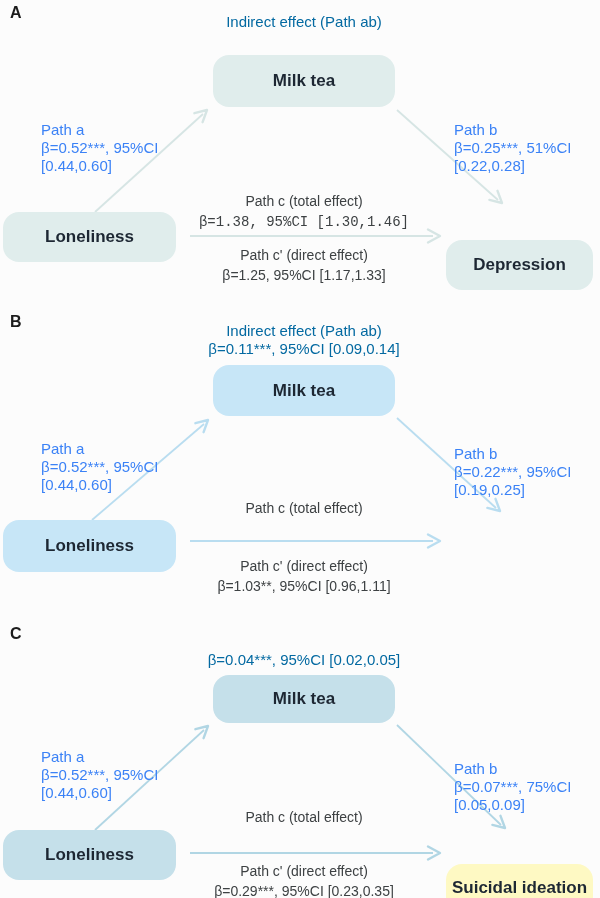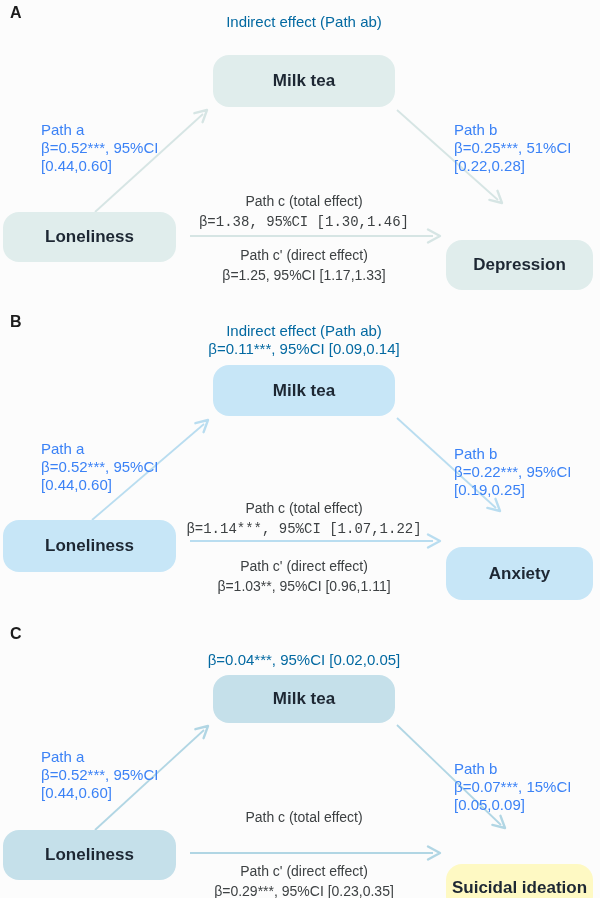--- a/index.html
+++ b/index.html
@@ -122,33 +122,31 @@
         <polyline points="487.4,207.9 500,211 495.5,198.8"></polyline>
         <line x1="190" y1="241" x2="433" y2="241"></line>
         <polyline points="428,234.5 440,241 428,247.5"></polyline>
       </g>
     </svg>
     <div class="panel-letter">B</div>
     <div class="indirect ind1">Indirect effect (Path ab)</div>
     <div class="indirect ind2">β=0.11***, 95%CI [0.09,0.14]</div>
     <div class="box box-med" style="background-color: rgb(199, 230, 247);">Milk tea</div>
     <div class="box box-left" style="background-color: rgb(199, 230, 247);">Loneliness</div>
-    <div class="box box-right" style="background-color: rgb(199, 230, 247);">Anxiety</div>
     <div class="pathlabel path-a">
       <div>Path a</div>
       <div>β=0.52***, 95%CI</div>
       <div>[0.44,0.60]</div>
     </div>
     <div class="pathlabel path-b">
       <div>Path b</div>
       <div>β=0.22***, 95%CI</div>
       <div>[0.19,0.25]</div>
     </div>
     <div class="midlabel pc1">Path c (total effect)</div>
-    <div class="midlabel pc1s">β=1.14***, 95%CI [1.07,1.22]</div>
     <div class="midlabel pc2">Path c' (direct effect)</div>
     <div class="midlabel pc2s">β=1.03**, 95%CI [0.96,1.11]</div>
   </section>
 
   <section class="panel p-c">
     <svg class="arrows" viewBox="0 0 600 300">
       <g fill="none" stroke="#b1d6e4">
         <line x1="95" y1="230" x2="204" y2="130"></line>
         <polyline points="195.4,129.2 208,126 203.6,138.2"></polyline>
         <line x1="397" y1="125" x2="501" y2="225"></line>
@@ -162,21 +160,21 @@
     <div class="box box-med" style="background-color: rgb(197, 224, 234);">Milk tea</div>
     <div class="box box-left" style="background-color: rgb(197, 224, 234);">Loneliness</div>
     <div class="box box-right" style="background-color: #fef9c3;">Suicidal ideation</div>
     <div class="pathlabel path-a">
       <div>Path a</div>
       <div>β=0.52***, 95%CI</div>
       <div>[0.44,0.60]</div>
     </div>
     <div class="pathlabel path-b">
       <div>Path b</div>
-      <div>β=0.07***, 15%CI</div>
+      <div>β=0.07***, 75%CI</div>
       <div>[0.05,0.09]</div>
     </div>
     <div class="midlabel pc1">Path c (total effect)</div>
     <div class="midlabel pc2">Path c' (direct effect)</div>
     <div class="midlabel pc2s">β=0.29***, 95%CI [0.23,0.35]</div>
   </section>
 
 </div>
 
 </body></html>

